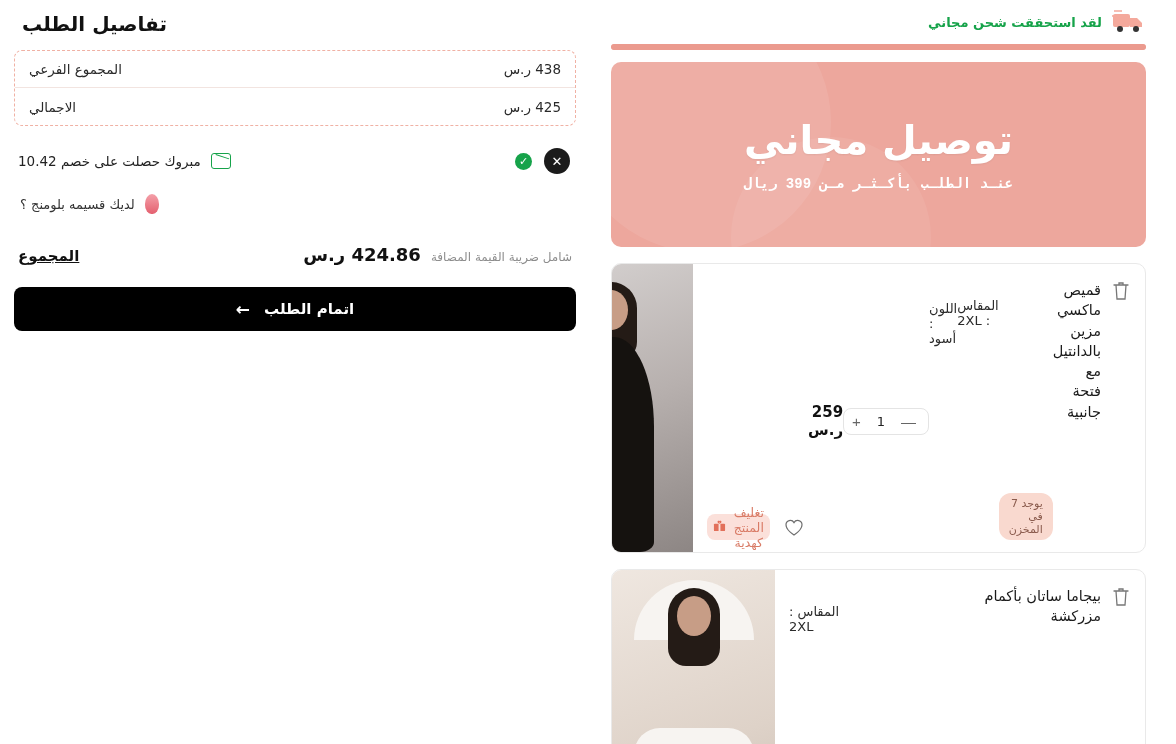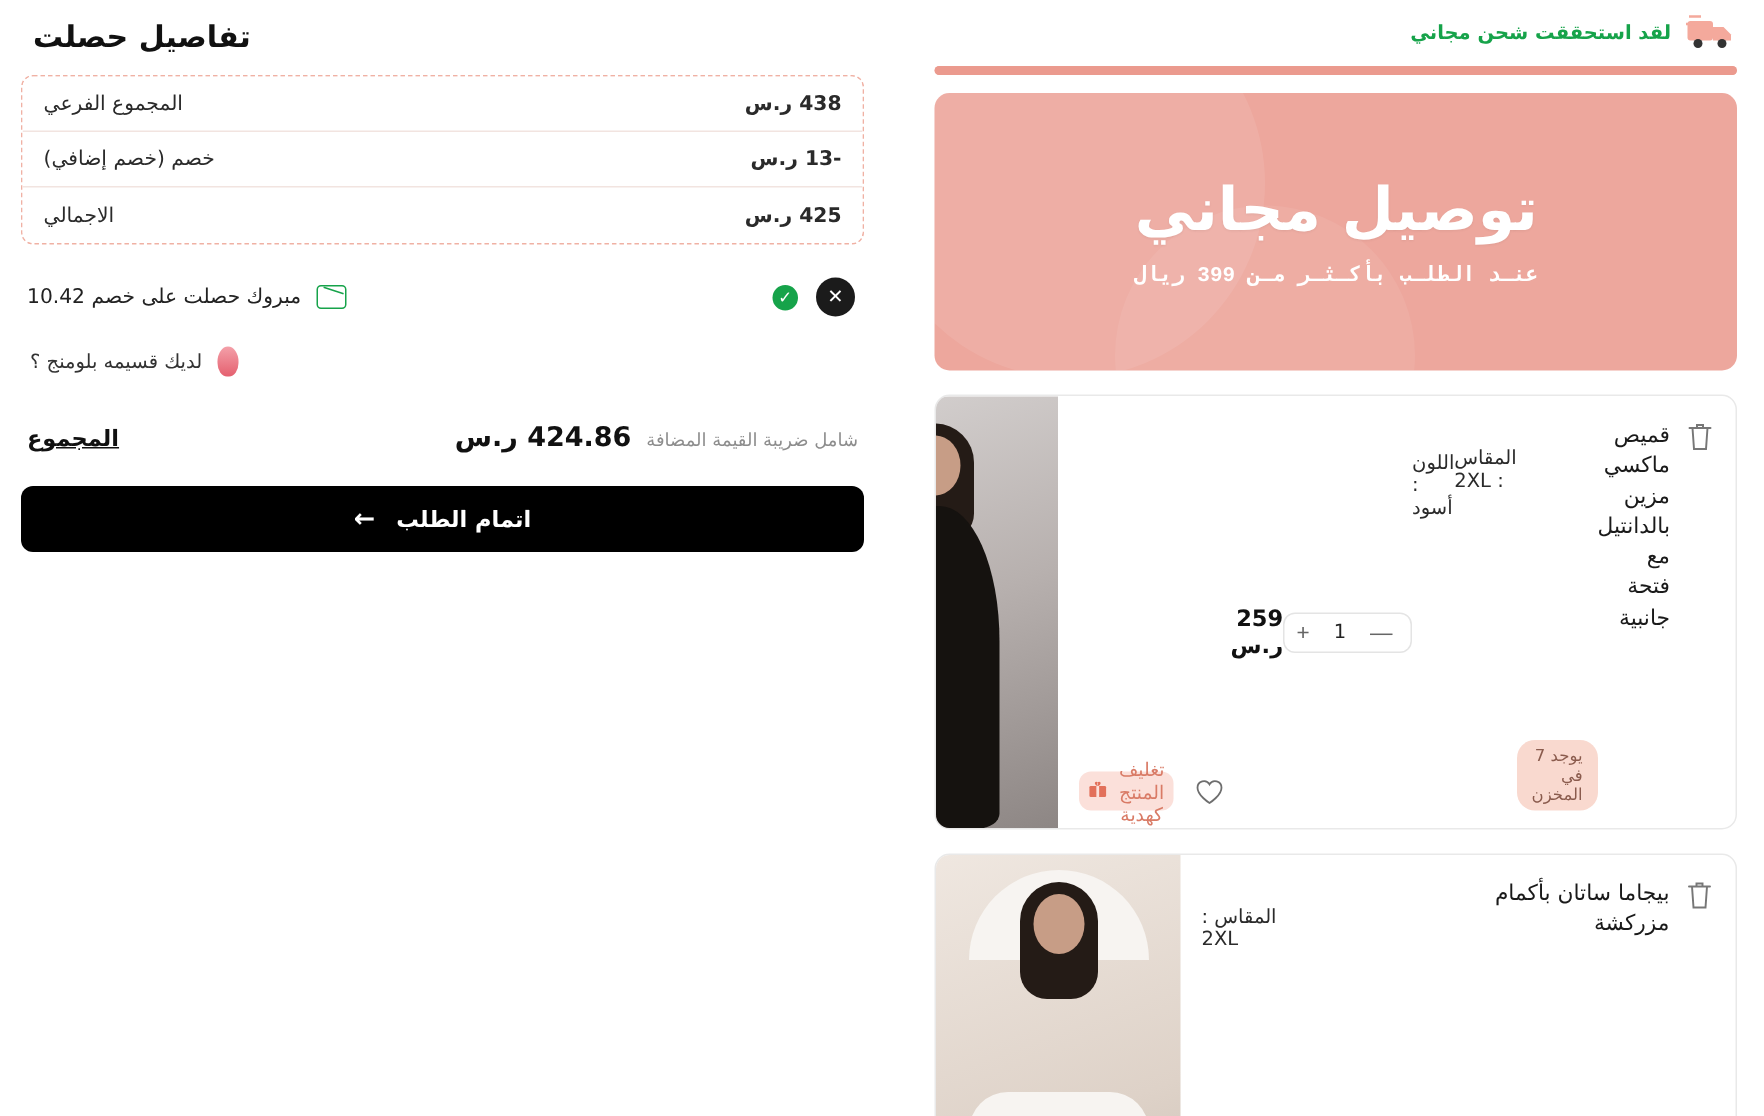--- a/index.html
+++ b/index.html
@@ -13,21 +13,21 @@
   .page {
     position: relative;
     width: 1176px; height: 744px;
     display: flex;
     flex-direction: row;
   }
 
   
   .right-col {
     position: absolute;
-    top: 0; right: 4px;
+    top: 0; right: 16px;
     width: 563px;
     height: 744px;
     padding: 0 14px;
   }
   .free-ship-row {
     display: flex;
     align-items: center;
     justify-content: flex-start;
     gap: 10px;
     height: 40px;
@@ -308,21 +308,21 @@
     justify-content: space-between;
     align-items: center;
     padding: 0 14px;
     height: 37px;
     border-bottom: 1px solid #f2e4e0;
     font-size: 13.5px;
     color: #2a2a2a;
   }
   .sum-row:last-child { border-bottom: none; }
   .sum-label { direction: rtl; }
-  .sum-val { direction: rtl; font-weight: 700; }
+  .sum-val { direction: rtl; font-weight: 400; }
 
   .coupon-applied {
     margin-top: 20px;
     display: flex;
     flex-direction: row-reverse;
     align-items: center;
     justify-content: space-between;
     padding: 0 6px 0 4px;
     height: 30px;
   }
@@ -543,30 +543,26 @@
         <div class="fig-hair"></div>
         <div class="fig-head"></div>
         <div class="fig-shirt"></div>
       </div>
     </div>
 
   </div>
 
   <div class="left-col">
 
-    <div class="summary-title">تفاصيل حصلت</div>
+    <div class="summary-title">تفاصيل الطلب</div>
 
     <div class="summary-box">
       <div class="sum-row">
         <span class="sum-label">المجموع الفرعي</span>
         <span class="sum-val">438 ر.س</span>
-      </div>
-      <div class="sum-row">
-        <span class="sum-label">خصم (خصم إضافي)</span>
-        <span class="sum-val">-13 ر.س</span>
       </div>
       <div class="sum-row">
         <span class="sum-label">الاجمالي</span>
         <span class="sum-val">425 ر.س</span>
       </div>
     </div>
 
     <div class="coupon-applied">
       <div class="coupon-right">
         <span class="coupon-text">مبروك حصلت على خصم 10.42</span>

